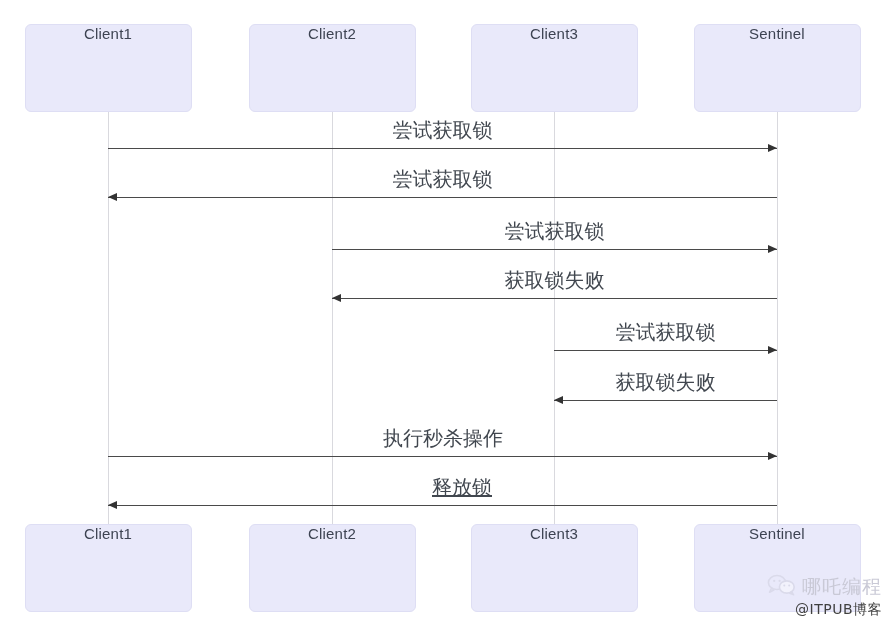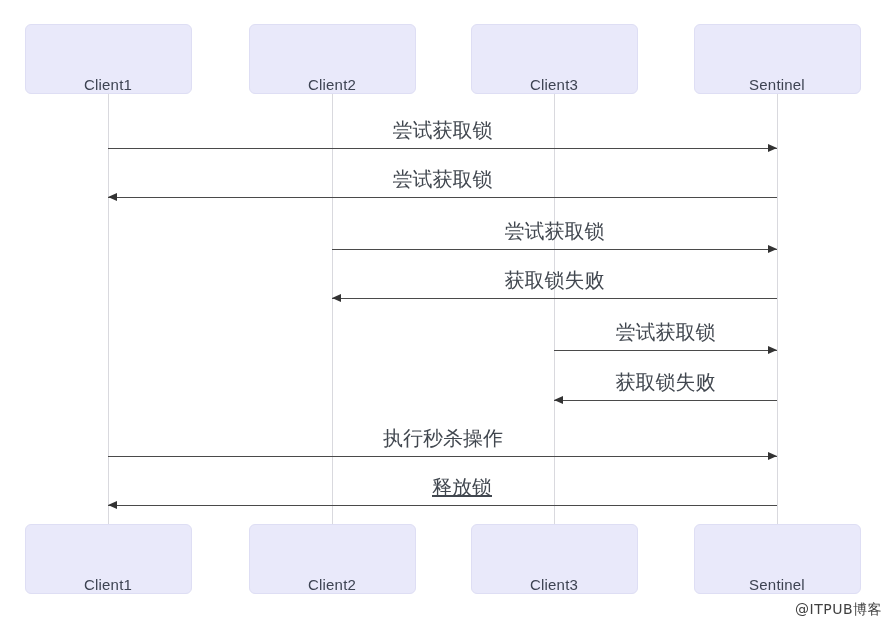--- a/index.html
+++ b/index.html
@@ -15,27 +15,27 @@
     width: 890px;
     height: 625px;
     background: #ffffff;
     overflow: hidden;
   }
 
   
   .participant-box {
     position: absolute;
     width: 167px;
-    height: 70px;
+    height: 88px;
     background: #E9E9FA;
     border: 1px solid #DEDEF4;
     border-radius: 6px;
     box-sizing: border-box;
     display: flex;
-    align-items: flex-end;
+    align-items: flex-start;
     justify-content: center;
   }
   .participant-label {
     font-size: 15px;
     color: #3D4352;
     letter-spacing: 0.2px;
     font-family: "Liberation Sans", "DejaVu Sans", sans-serif;
   }
 
   
@@ -190,16 +190,31 @@
         <div class="msg-label" style="left: 335px;">执行秒杀操作</div>
       </div>
       <div class="message" style="left: 108px; top: 505px; width: 669px;">
         <div class="msg-line" style="width: 669px;"></div>
         <div class="msg-arrow left" style="left: 0px;"></div>
         <div class="msg-label" style="left: 354px; text-decoration: underline;">释放锁</div>
       </div>
     </div>
 
   <div id="watermark">
+    <div class="wm-top">
+      <span class="wm-wechat">
+        <svg width="30" height="22" viewBox="0 0 30 22" aria-hidden="true">
+          <ellipse cx="10" cy="8.5" rx="8.6" ry="7" fill="none" stroke="#C7C7D6" stroke-width="1.6"></ellipse>
+          <path d="M4.6 14.2 L2.6 18.2 L6.8 16.1 Z" fill="none" stroke="#C7C7D6" stroke-width="1.6" stroke-linejoin="round"></path>
+          <circle cx="7.2" cy="6.9" r="1.15" fill="#C7C7D6"></circle>
+          <circle cx="12.6" cy="6.9" r="1.15" fill="#C7C7D6"></circle>
+          <ellipse cx="19.8" cy="13" rx="7.4" ry="6.1" fill="#FFFFFF" stroke="#C7C7D6" stroke-width="1.6"></ellipse>
+          <path d="M24.6 17.6 L26.6 20.8 L22.9 19.2 Z" fill="none" stroke="#C7C7D6" stroke-width="1.6" stroke-linejoin="round"></path>
+          <circle cx="17.3" cy="11.6" r="1.0" fill="#C7C7D6"></circle>
+          <circle cx="22.2" cy="11.6" r="1.0" fill="#C7C7D6"></circle>
+        </svg>
+      </span>
+      <span class="wm-brand">哪吒编程</span>
+    </div>
     <div class="wm-sub">@ITPUB博客</div>
   </div>
 
 </div>
 
 </body></html>

